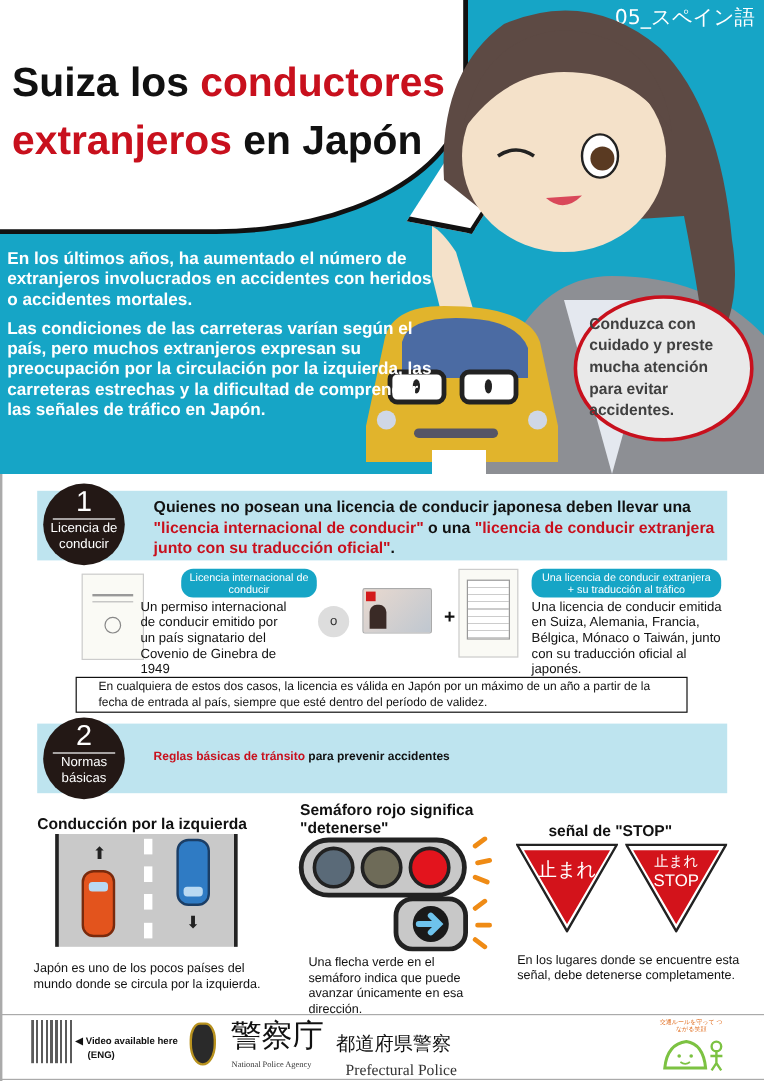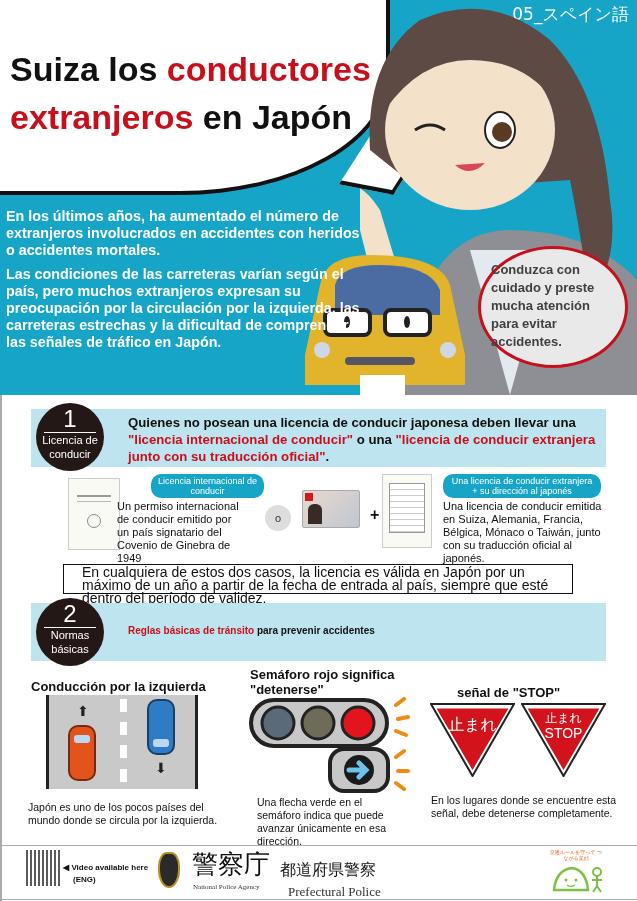--- a/index.html
+++ b/index.html
@@ -20,21 +20,21 @@
   .badge{position:absolute;width:68px;height:68px;border-radius:50%;background:#231815;color:#fff;text-align:center;}
   .badge .num{font-size:24px;line-height:26px;margin-top:3px;border-bottom:1px solid #fff;margin-left:8px;margin-right:8px;}
   .badge .lbl{font-size:11px;line-height:14px;font-family:"Liberation Sans Narrow","Liberation Sans",sans-serif;}
   .sec1-text{position:absolute;left:128px;top:414px;width:470px;font-weight:bold;font-size:13.2px;line-height:17px;color:#111;}
   .red{color:#c8101d;}
   .pill{position:absolute;background:#16a5c6;color:#fff;font-size:9px;text-align:center;line-height:10px;border-radius:10px;padding:2px 6px;}
   .lic-desc{position:absolute;font-size:11px;line-height:13px;color:#111;}
   .doc{position:absolute;background:#fafaf5;border:1px solid #ccc;}
   .or-circle{position:absolute;left:265px;top:505px;width:26px;height:26px;border-radius:50%;background:#ddd;font-size:11px;text-align:center;line-height:26px;color:#333;}
   .plus{position:absolute;left:370px;top:506px;font-size:16px;font-weight:bold;color:#111;}
-  .note-box{position:absolute;left:63px;top:564px;width:510px;height:30px;border:1px solid #111;font-size:14px;line-height:13px;padding:1px 18px;color:#111;}
+  .note-box{position:absolute;left:63px;top:564px;width:510px;height:30px;border:1px solid #111;font-size:10px;line-height:13px;padding:1px 18px;color:#111;}
   .sec2-text{position:absolute;left:128px;top:625px;font-weight:bold;font-size:10px;color:#111;}
   .col-title{position:absolute;font-weight:bold;font-size:13px;line-height:15px;color:#111;}
   .col-desc{position:absolute;font-size:10.5px;line-height:13px;color:#111;}
   .road{position:absolute;left:46px;top:695px;width:152px;height:94px;background:#c9c9c9;border-left:3px solid #222;border-right:3px solid #222;}
   .dash{position:absolute;left:71px;width:7px;height:13px;background:#fff;}
   .footer-line{position:absolute;left:0;width:637px;height:1px;background:#aaa;}
   .qr{position:absolute;left:26px;top:850px;width:34px;height:36px;background:repeating-linear-gradient(90deg,#333 0 2px,#fff 2px 4px),#fff;opacity:.8;}
 </style>
 </head>
 <body>
@@ -104,21 +104,21 @@
 <div class="or-circle">o</div>
 
 <div style="position:absolute;left:302px;top:490px;width:58px;height:38px;background:linear-gradient(135deg,#e9d9cf,#bfc7d0);border:1px solid #aaa;border-radius:2px;">
   <div style="position:absolute;left:2px;top:2px;width:8px;height:8px;background:#d31b1b;"></div>
   <div style="position:absolute;left:5px;top:13px;width:14px;height:20px;background:#3a2a26;border-radius:6px 6px 0 0;"></div>
 </div>
 <div class="plus">+</div>
 <div class="doc" style="left:382px;top:474px;width:50px;height:74px;">
   <div style="margin:8px 6px 0;height:50px;border:1px solid #999;background:repeating-linear-gradient(180deg,#fff 0 5px,#ccc 5px 6px);"></div>
 </div>
-<div class="pill" style="left:443px;top:474px;width:158px;">Una licencia de conducir extranjera + su dirección al japonés</div>
+<div class="pill" style="left:443px;top:474px;width:158px;">Una licencia de conducir extranjera + su traducción al tráfico</div>
 <div class="lic-desc" style="left:443px;top:500px;width:160px;">Una licencia de conducir emitida en Suiza, Alemania, Francia, Bélgica, Mónaco o Taiwán, junto con su traducción oficial al japonés.</div>
 
 <div class="note-box">En cualquiera de estos dos casos, la licencia es válida en Japón por un máximo de un año a partir de la fecha de entrada al país, siempre que esté dentro del período de validez.</div>
 
 <div class="sec-band" style="top:603px;height:58px;"></div>
 <div class="badge" style="left:36px;top:598px;">
   <div class="num">2</div>
   <div class="lbl">Normas</div>
   <div class="lbl">básicas</div>
 </div>

